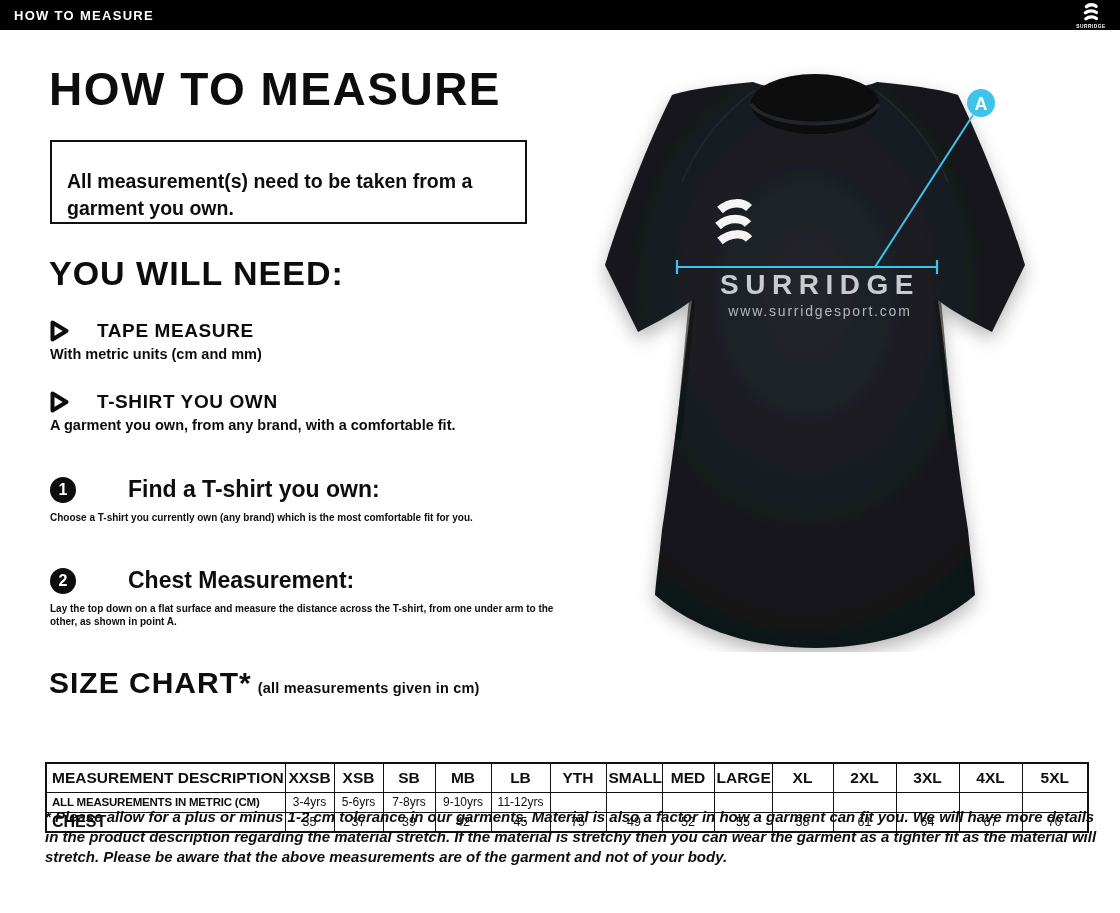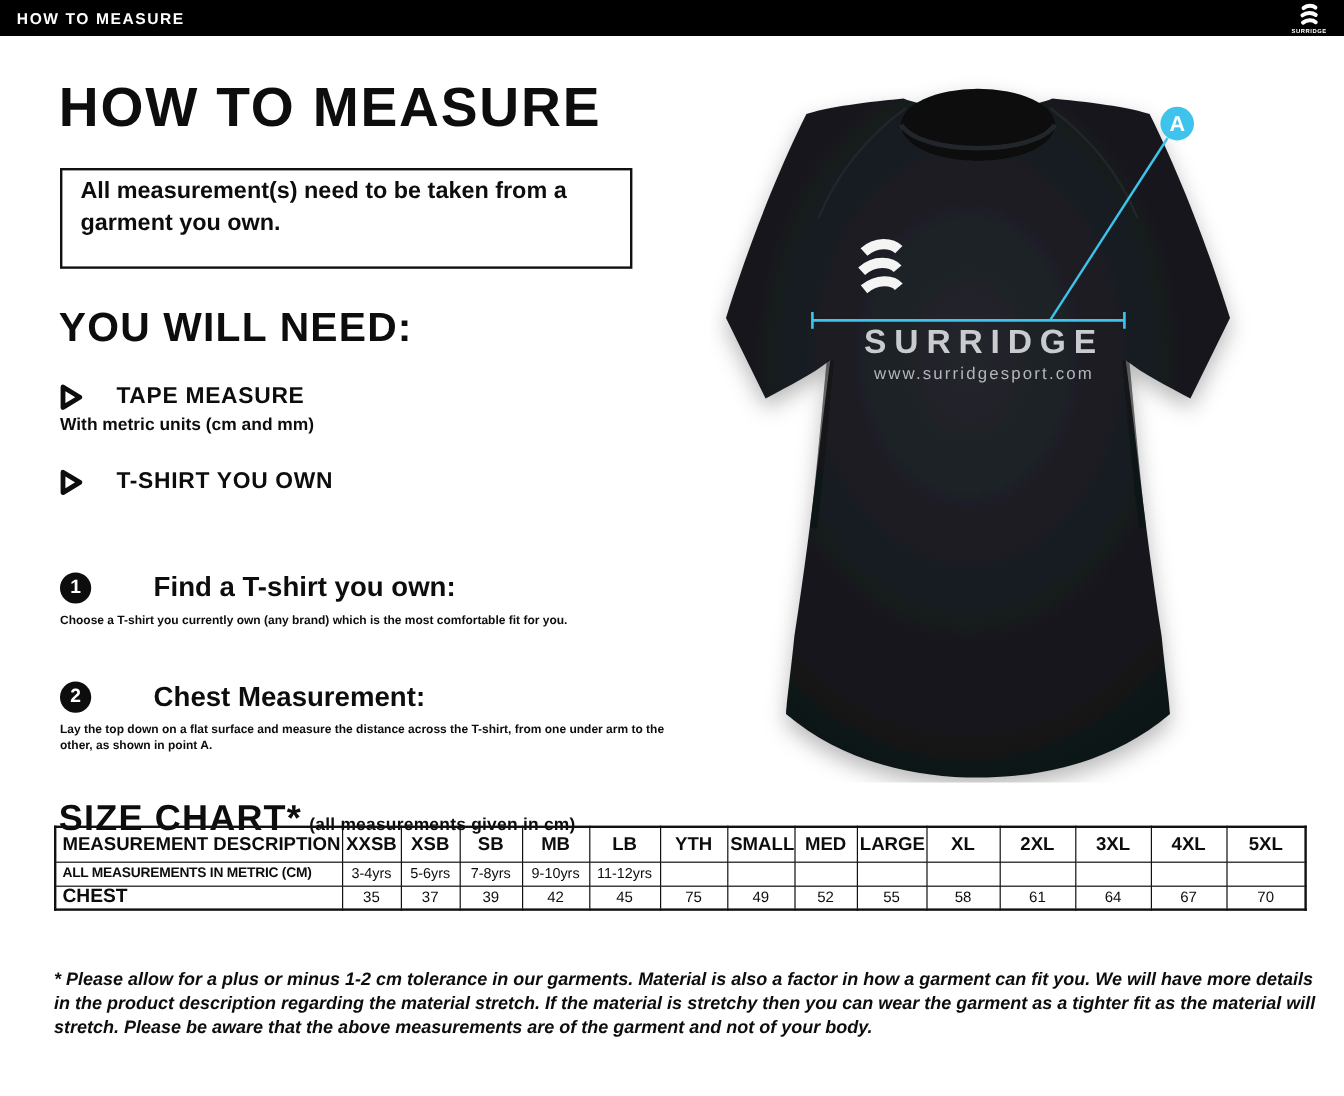--- a/index.html
+++ b/index.html
@@ -28,21 +28,21 @@
   
   .h1 {
     position: absolute; left: 49px; top: 66px;
     font-size: 46px; font-weight: bold; letter-spacing: 1.5px;
     line-height: 1;
   }
   .notice-box {
     position: absolute; left: 50px; top: 140px;
     width: 477px; height: 84px;
     border: 2.5px solid #111111;
-    padding: 4px 15px;
+    padding: 26px 15px;
     font-size: 19.5px; font-weight: bold; line-height: 1.38;
   }
   .h2-need {
     position: absolute; left: 49px; top: 254px;
     font-size: 34px; font-weight: bold; letter-spacing: 1px;
   }
   .need-item { position: absolute; left: 50px; }
   .need-item-1 { top: 320px; }
   .need-item-2 { top: 391px; }
   .need-head { display: flex; align-items: center; gap: 28px; }
@@ -67,21 +67,21 @@
   }
 
   
   .h2-chart {
     position: absolute; left: 49px; top: 666px;
     font-size: 30px; font-weight: bold; letter-spacing: 1px;
   }
   .h2-chart-sub { font-size: 14.5px; font-weight: bold; letter-spacing: 0.2px; margin-left: 6px; }
 
   table.size-chart {
-    position: absolute; left: 45px; top: 688px;
+    position: absolute; left: 45px; top: 762px;
     width: 1042px;
     border-collapse: collapse;
     table-layout: fixed;
     border: 2px solid #111111;
   }
   table.size-chart th, table.size-chart td {
     border: 1.5px solid #111111;
     text-align: center; vertical-align: middle;
     overflow: hidden; white-space: nowrap;
     padding: 0 2px;
@@ -144,20 +144,21 @@
   <div class="need-desc">With metric units (cm and mm)</div>
 </div>
 
 <div class="need-item need-item-2">
   <div class="need-head">
     <svg class="tri-icon" viewBox="0 0 19 22">
       <polygon points="2.5,2.5 16.5,11 2.5,19.5" fill="#ffffff" stroke="#0d0d0d" stroke-width="4" stroke-linejoin="round"></polygon>
     </svg>
     <span class="need-title">T-SHIRT YOU OWN</span>
   </div>
+  <div class="need-desc">A garment you own, from any brand, with a comfortable fit.</div>
 </div>
 
 <div class="step step-1">
   <div class="step-head">
     <span class="step-badge">1</span>
     <span class="step-title">Find a T-shirt you own:</span>
   </div>
   <div class="step-desc">Choose a T-shirt you currently own (any brand) which is the most comfortable fit for you.</div>
 </div>
 

